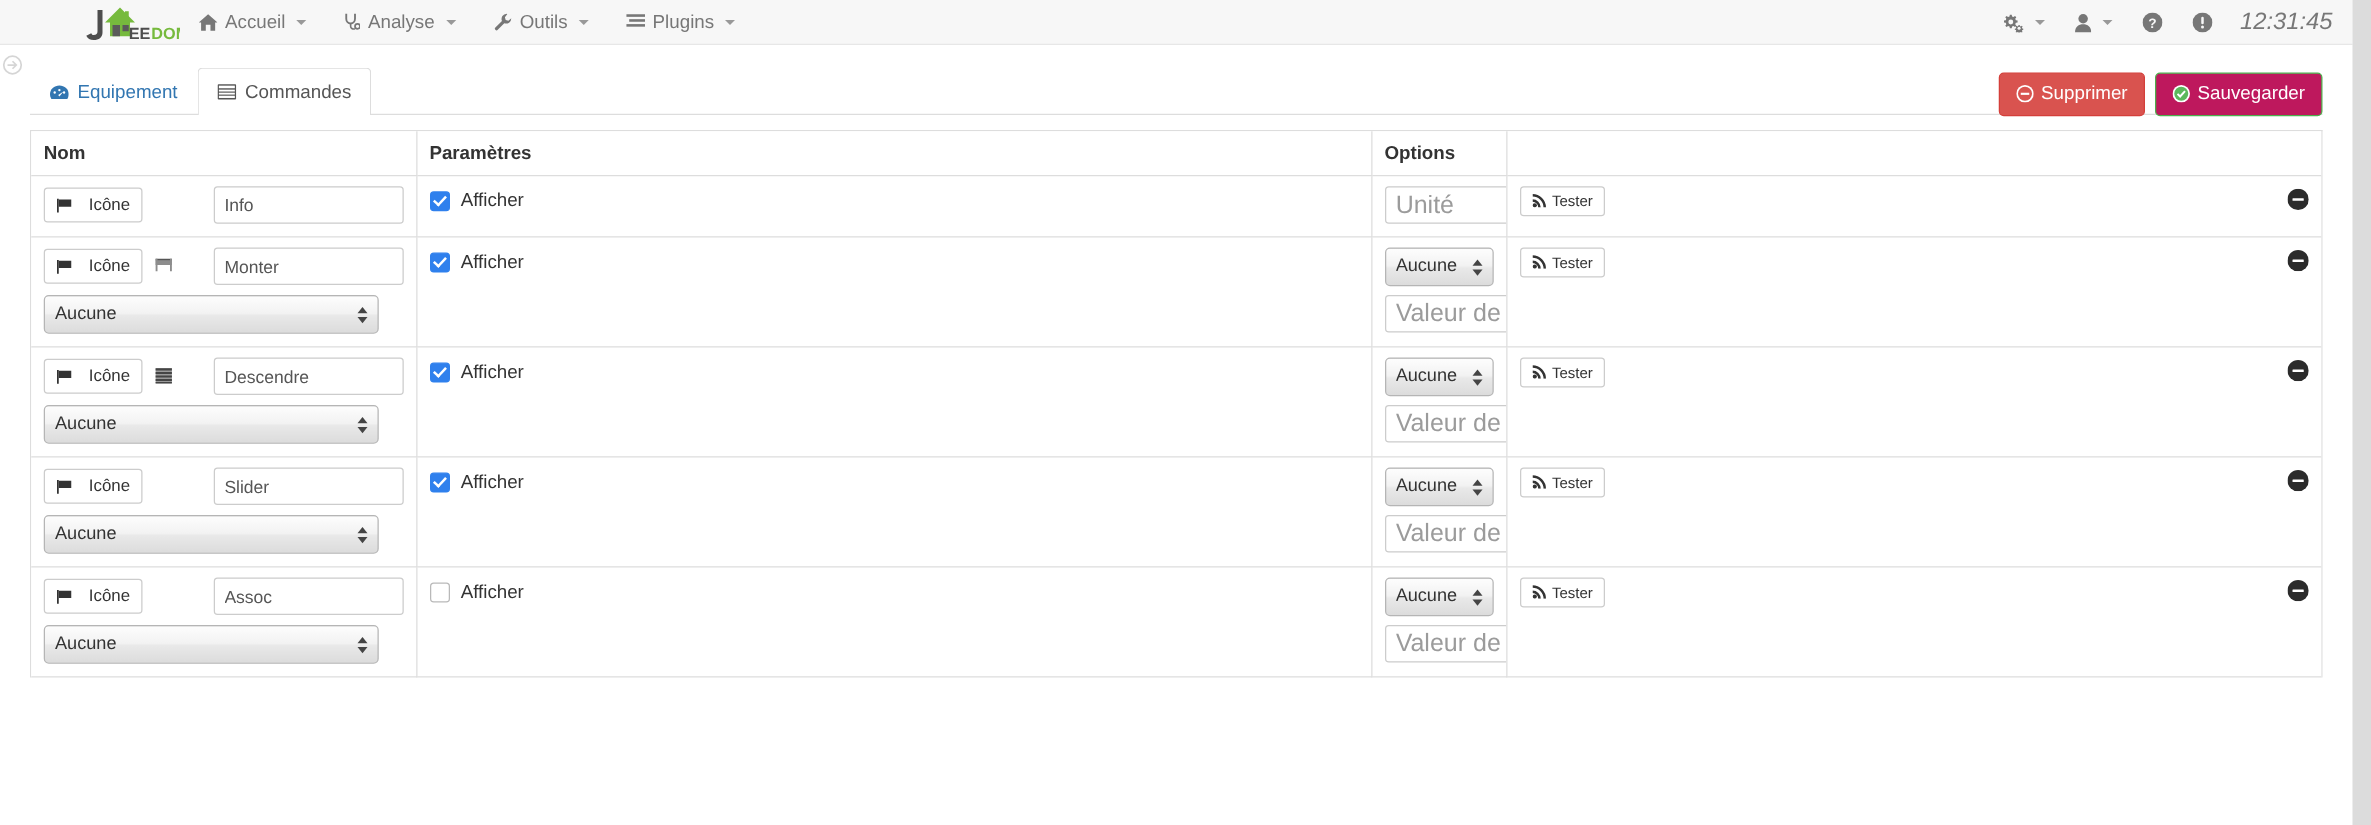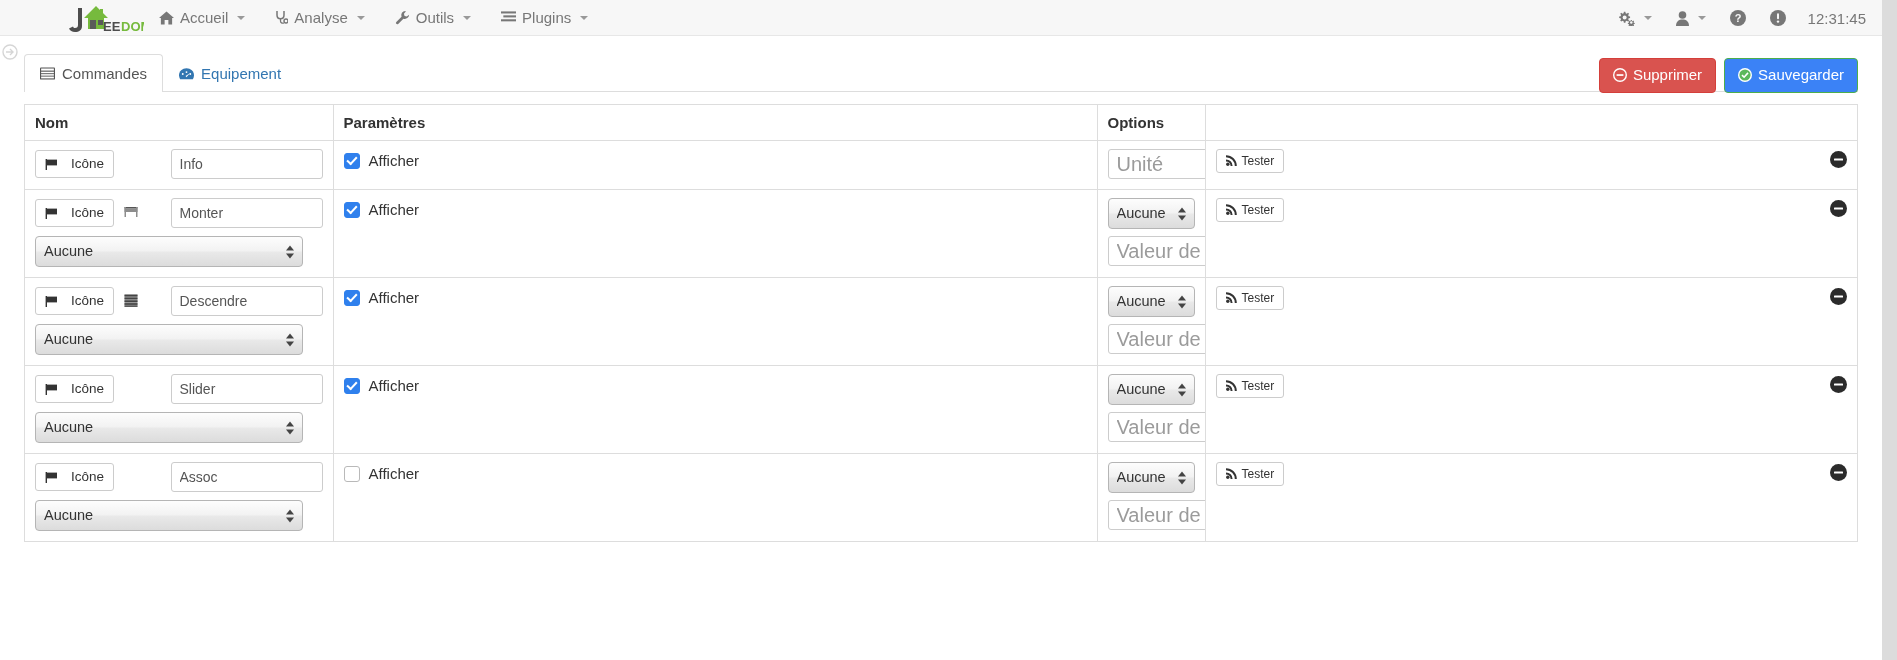--- a/index.html
+++ b/index.html
@@ -51,21 +51,21 @@
     margin-left: 3px;
   }
   .nav-right {
     position: absolute;
     right: 0; top: 0;
     height: 36px;
     display: flex;
     align-items: center;
   }
   .nav-right .nav-item { padding: 0 12px; }
-  .clock { color: #777; font-size: 15px; padding: 0 16px 0 10px; }
+  .clock { color: #777; font-size: 19px; padding: 0 16px 0 10px; font-style: italic; }
 
   .nav-icon { display:inline-flex; align-items:center; justify-content:center; }
 
   
   .sidebar-toggle {
     position: absolute;
     left: 2px; top: 44px;
     width: 16px; height: 16px;
     opacity: 0.35;
     cursor: pointer;
@@ -126,21 +126,21 @@
     font-size: 15px;
     padding: 7px 13px;
     border-radius: 4px;
     border: 1px solid transparent;
     cursor: pointer;
     line-height: 1.25;
     white-space: nowrap;
     font-family: "Liberation Sans", sans-serif;
   }
   .btn-danger { background: #d9534f; border-color:#d43f3a; color: #fff; }
-  .btn-success { background: #3b82f6; border-color:#4cae4c; color: #fff; }
+  .btn-success { background: #be185d; border-color:#4cae4c; color: #fff; }
   .btn-default {
     background: #fff;
     border: 1px solid #ccc;
     color: #333;
     font-size: 12px;
     padding: 4px 9px;
     border-radius: 3px;
   }
   .btn-sm-success {
     background: #5cb85c; border-color:#4cae4c; color:#fff;
@@ -439,43 +439,43 @@
   <div class="sidebar-toggle">
     <svg width="16" height="16" viewBox="0 0 16 16">
       <circle cx="8" cy="8" r="7" stroke="#8a8a8a" stroke-width="1.4" fill="none"></circle>
       <path d="M4 8 L11 8 M8 5 L11 8 L8 11" stroke="#8a8a8a" stroke-width="1.4" fill="none"></path>
     </svg>
   </div>
 
 
   <div class="tabs-row">
     <div class="tabs">
+      <div class="tab">
+        <span class="nav-icon">
+          <svg width="15" height="13" viewBox="0 0 16 13">
+              <path d="M8 1 C3.6 1 0 4.3 0 8.4 C0 10 .4 11.4 1.2 12.6 L14.8 12.6 C15.6 11.4 16 10 16 8.4 C16 4.3 12.4 1 8 1 Z" fill="#3276b1"></path>
+              <circle cx="4" cy="7" r="1" fill="#fff"></circle>
+              <circle cx="8" cy="5" r="1" fill="#fff"></circle>
+              <circle cx="12" cy="7" r="1" fill="#fff"></circle>
+              <path d="M8 10.4 L11.5 6.2 L7 9.2 Z" fill="#fff"></path>
+            </svg>
+        </span>
+        <span>Equipement</span>
+      </div>
       <div class="tab active">
         <span class="nav-icon">
           <svg width="15" height="13" viewBox="0 0 16 13">
               <rect x="0" y="0" width="16" height="13" rx="1" fill="#555"></rect>
               <rect x="1.2" y="1.2" width="13.6" height="2.2" fill="#fff"></rect>
               <rect x="1.2" y="4.6" width="13.6" height="1.6" fill="#fff"></rect>
               <rect x="1.2" y="7.2" width="13.6" height="1.6" fill="#fff"></rect>
               <rect x="1.2" y="9.8" width="13.6" height="1.9" fill="#fff"></rect>
             </svg>
         </span>
         <span>Commandes</span>
-      </div>
-      <div class="tab">
-        <span class="nav-icon">
-          <svg width="15" height="13" viewBox="0 0 16 13">
-              <path d="M8 1 C3.6 1 0 4.3 0 8.4 C0 10 .4 11.4 1.2 12.6 L14.8 12.6 C15.6 11.4 16 10 16 8.4 C16 4.3 12.4 1 8 1 Z" fill="#3276b1"></path>
-              <circle cx="4" cy="7" r="1" fill="#fff"></circle>
-              <circle cx="8" cy="5" r="1" fill="#fff"></circle>
-              <circle cx="12" cy="7" r="1" fill="#fff"></circle>
-              <path d="M8 10.4 L11.5 6.2 L7 9.2 Z" fill="#fff"></path>
-            </svg>
-        </span>
-        <span>Equipement</span>
       </div>
     </div>
     <div class="top-actions">
       <button class="btn btn-danger">
         <span class="nav-icon">
           <svg width="14" height="14" viewBox="0 0 14 14">
               <circle cx="7" cy="7" r="7" fill="#fff"></circle>
               <circle cx="7" cy="7" r="5.6" fill="#d9534f"></circle>
               <rect x="3.6" y="6.2" width="6.8" height="1.7" fill="#fff"></rect>
             </svg>

